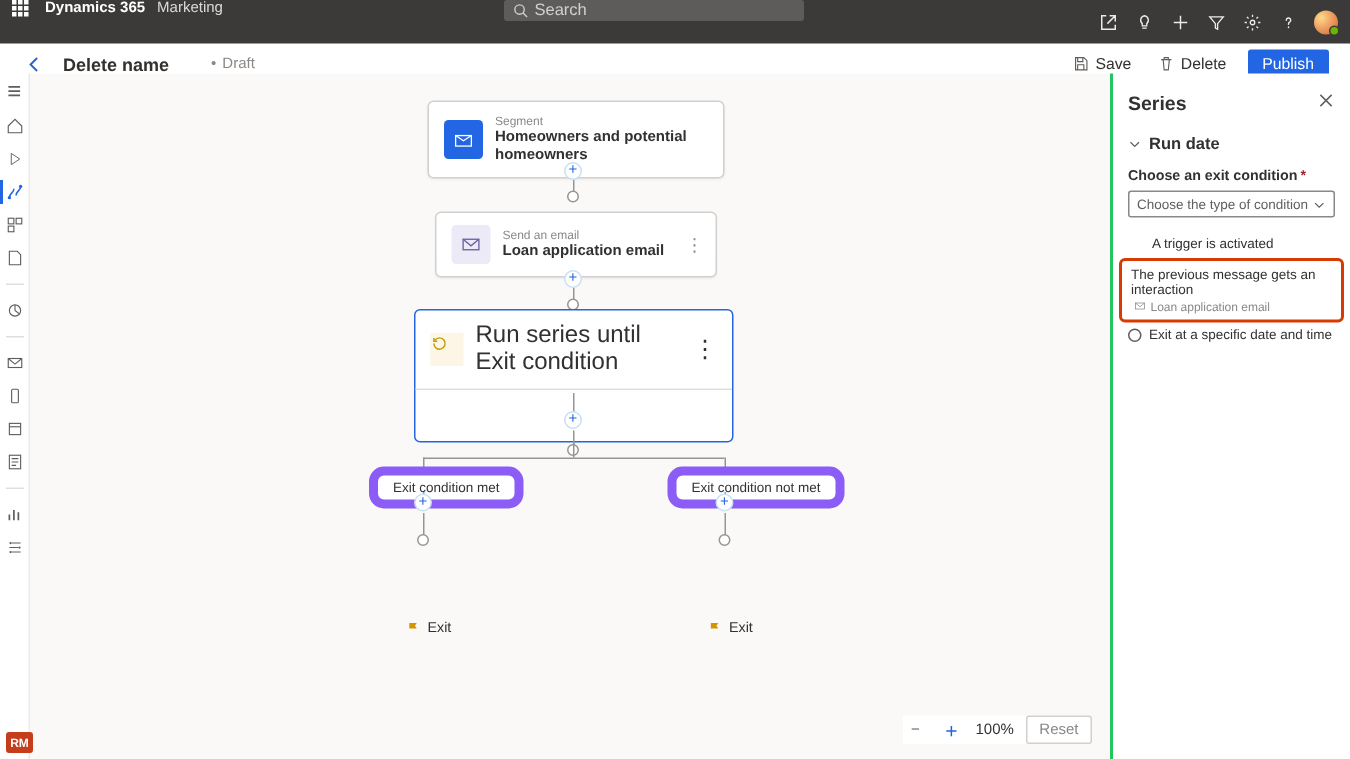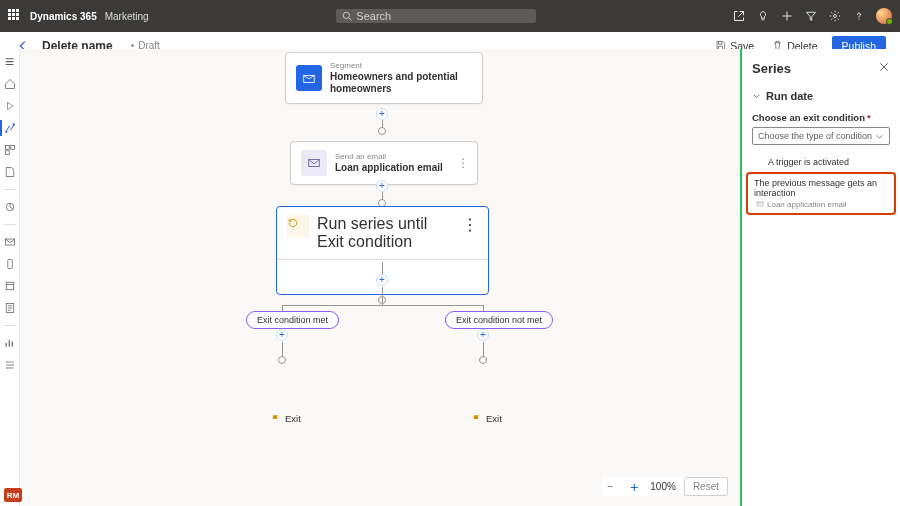--- a/index.html
+++ b/index.html
@@ -1,33 +1,33 @@
 <!DOCTYPE html>
 <html><head>
 <meta charset="utf-8">
 <style>
   * { box-sizing: border-box; margin: 0; padding: 0; font-family: "Segoe UI", -apple-system, sans-serif; }
   html, body { width: 900px; height: 506px; overflow: hidden; background: #fff; color: #323130; }
-  .topbar { height: 29px; background: #3b3a39; display: flex; align-items: center; padding: 16px 8px; color: #fff; font-size: 10px; }
+  .topbar { height: 29px; background: #3b3a39; display: flex; padding: 0 8px; color: #fff; font-size: 10px; }
   .topbar .waffle { width: 14px; height: 14px; display: grid; grid-template-columns: repeat(3,3px); grid-template-rows: repeat(3,3px); gap: 1px; margin-right: 8px; }
   .topbar .waffle span { background:#fff; }
   .topbar .brand { font-weight: 600; margin-right: 8px; }
   .topbar .area { opacity: .8; }
   .topbar .search { margin-left: auto; margin-right: auto; width: 200px; height: 14px; background: #5e5c5b; border-radius: 2px; display:flex; align-items:center; padding:0 6px; gap:4px;}
   .topbar .search svg { width:10px; height:10px; fill:#fff; opacity:.7;}
   .topbar .search span { font-size:11px; opacity:.7;}
   .topbar .right-icons { display:flex; align-items:center; gap:10px; margin-left: 8px;}
   .topbar .right-icons .ic { width:14px; height:14px; display:flex; align-items:center; justify-content:center; opacity:.9; cursor:pointer;}
   .topbar .avatar { width:16px; height:16px; border-radius:50%; background: radial-gradient(circle at 30% 30%, #ffd98a, #d65a31); position:relative;}
   .topbar .avatar::after{content:""; position:absolute; right:-1px; bottom:-1px; width:5px; height:5px; border-radius:50%; background:#6bb700; border:1px solid #3b3a39;}
 
   .cmdbar { height: 28px; border-bottom: 1px solid #e1dfdd; display:flex; align-items:center; padding: 0 14px; gap:10px; font-size:10.5px;}
   .cmdbar .back { width:18px; height:18px; display:flex; align-items:center; justify-content:center; color:#3063c8; cursor:pointer;}
   .cmdbar .title { font-weight:600; font-size:12px; }
-  .cmdbar .status { color:#8a8886; font-size:10px; margin-left:8px;}
+  .cmdbar .status { color:#8a8886; font-size:10px; margin-left:18px;}
   .cmdbar .status::before { content:"•"; margin-right:4px;}
   .cmdbar .spacer { flex:1; }
   .cmdbar .action { display:flex; align-items:center; gap:4px; color:#323130; cursor:pointer; padding:3px 4px;}
   .cmdbar .action svg { width:11px; height:11px; stroke:#605e5c; fill:none; }
   .cmdbar .publish { background:#2266e3; color:#fff; padding:4px 10px; border-radius:2px; font-size:10.5px; cursor:pointer;}
 
   .workspace { position:absolute; top:49px; left:0; right:0; bottom:0; display:flex; }
   .leftnav { width:20px; background:#fff; border-right:1px solid #edebe9; display:flex; flex-direction:column; align-items:center; padding-top:6px; gap:8px;}
   .leftnav .ni { width:14px; height:14px; display:flex; align-items:center; justify-content:center; cursor:pointer; color:#605e5c; position:relative;}
   .leftnav .ni.active::before{content:""; position:absolute; left:-3px; top:-1px; bottom:-1px; width:2px; background:#2266e3;}
@@ -38,26 +38,26 @@
   
   .node { position:absolute; background:#fff; border:1px solid #d2d0ce; border-radius:4px; box-shadow:0 1px 2px rgba(0,0,0,.05); display:flex; padding:8px 10px; gap:8px; align-items:center; }
   .node .tile { width:26px; height:26px; border-radius:3px; display:flex; align-items:center; justify-content:center; color:#fff; flex-shrink:0;}
   .node .meta { display:flex; flex-direction:column; line-height:1.2;}
   .node .meta .lbl { font-size:8px; color:#8a8886;}
   .node .meta .val { font-size:10px; font-weight:600;}
   .node .dots { position:absolute; right:8px; top:50%; transform:translateY(-50%); color:#8a8886; font-size:12px; cursor:pointer; line-height:1; letter-spacing:0;}
   .plus { position:absolute; width:12px; height:12px; border-radius:50%; background:#fff; border:1px solid #c7e0f4; color:#2266e3; font-size:10px; display:flex; align-items:center; justify-content:center; cursor:pointer; line-height:1;}
   .ring { position:absolute; width:8px; height:8px; border-radius:50%; border:1.5px solid #979593; background:#fff;}
   .edge { position:absolute; background:#979593;}
-  .pill { position:absolute; background:#fff; border:1px solid #8b5cf6; border-radius:10px; font-size:9px; padding:3px 10px;}
+  .pill { position:absolute; background:#fff; border:6px solid #8b5cf6; border-radius:10px; font-size:9px; padding:3px 10px;}
   .flag { position:absolute; display:flex; align-items:center; gap:4px; font-size:9.5px;margin-top:44px;}
   .flag svg{width:10px;height:10px;}
 
   .series-node { position:absolute; border:1.5px solid #2266e3; border-radius:4px; background:#fff;}
-  .series-head { display:flex; padding:8px 10px; gap:8px; border-bottom:1px solid #e1dfdd;}
+  .series-head { display:flex; padding:8px 10px; gap:8px; align-items:center; border-bottom:1px solid #e1dfdd;}
 
   
   .rp-title { font-size:13px; font-weight:600; margin-bottom:14px; display:flex; align-items:center; justify-content:space-between;}
   .rp-close { cursor:pointer; color:#605e5c;}
   .rp-section { display:flex; align-items:center; gap:5px; font-size:11px; font-weight:600; color:#323130; cursor:pointer; margin-bottom:10px;}
   .rp-label { font-size:9.5px; font-weight:600; margin-bottom:4px;}
   .rp-label .req { color:#a4262c; margin-left:2px;}
   .rp-select { border:1px solid #8a8886; border-radius:2px; font-size:9px; padding:3px 5px; display:flex; justify-content:space-between; align-items:center; color:#605e5c; margin-bottom:8px; cursor:pointer;}
   .rp-opt { font-size:9px; color:#323130; padding:4px 2px 4px 16px; line-height:1.2; position:relative;}
   .rp-radio { display:flex; align-items:flex-start; gap:5px; font-size:9px; padding:3px 0; cursor:pointer;}
@@ -229,21 +229,21 @@
           <path d="M5 4h8M3 8h8M5 12h8" stroke="#605e5c"></path>
           <circle cx="4" cy="4" r="1" fill="#605e5c"></circle>
           <circle cx="12" cy="8" r="1" fill="#605e5c"></circle>
           <circle cx="4" cy="12" r="1" fill="#605e5c"></circle>
         </svg>
       </div>
   </div>
 
   <div class="canvas">
 
-    <div class="node" style="left:265px; top:3px; width:198px;">
+    <div class="node" style="left:265px; top:18px; width:198px;">
       <div class="tile" style="background:#2266e3">
           <svg viewBox="0 0 16 16" width="14" height="14">
             <rect x="2" y="5" width="12" height="8" stroke="#fff" fill="none"></rect>
             <path d="M2 5l6 4 6-4" stroke="#fff" fill="none"></path>
           </svg>
         </div>
       <div class="meta">
         <div class="lbl">Segment</div>
         <div class="val">Homeowners and potential homeowners</div>
       </div>
@@ -358,16 +358,20 @@
     <div class="highlight">
       <div style="font-size:9px;">The previous message gets an interaction</div>
       <div class="sub">
         <svg viewBox="0 0 16 16" width="8" height="8">
             <rect x="2" y="4" width="12" height="8" stroke="#8a8886" fill="none"></rect>
             <path d="M2 4l6 5 6-5" stroke="#8a8886" fill="none"></path>
           </svg>
         <span>Loan application email</span>
       </div>
     </div>
+    <div class="rp-radio">
+      <div class="r"></div>
+      <span>Exit at a specific date and time</span>
+    </div>
   </div>
 </div>
 
 <div class="rm">RM</div>
 
 </body></html>

